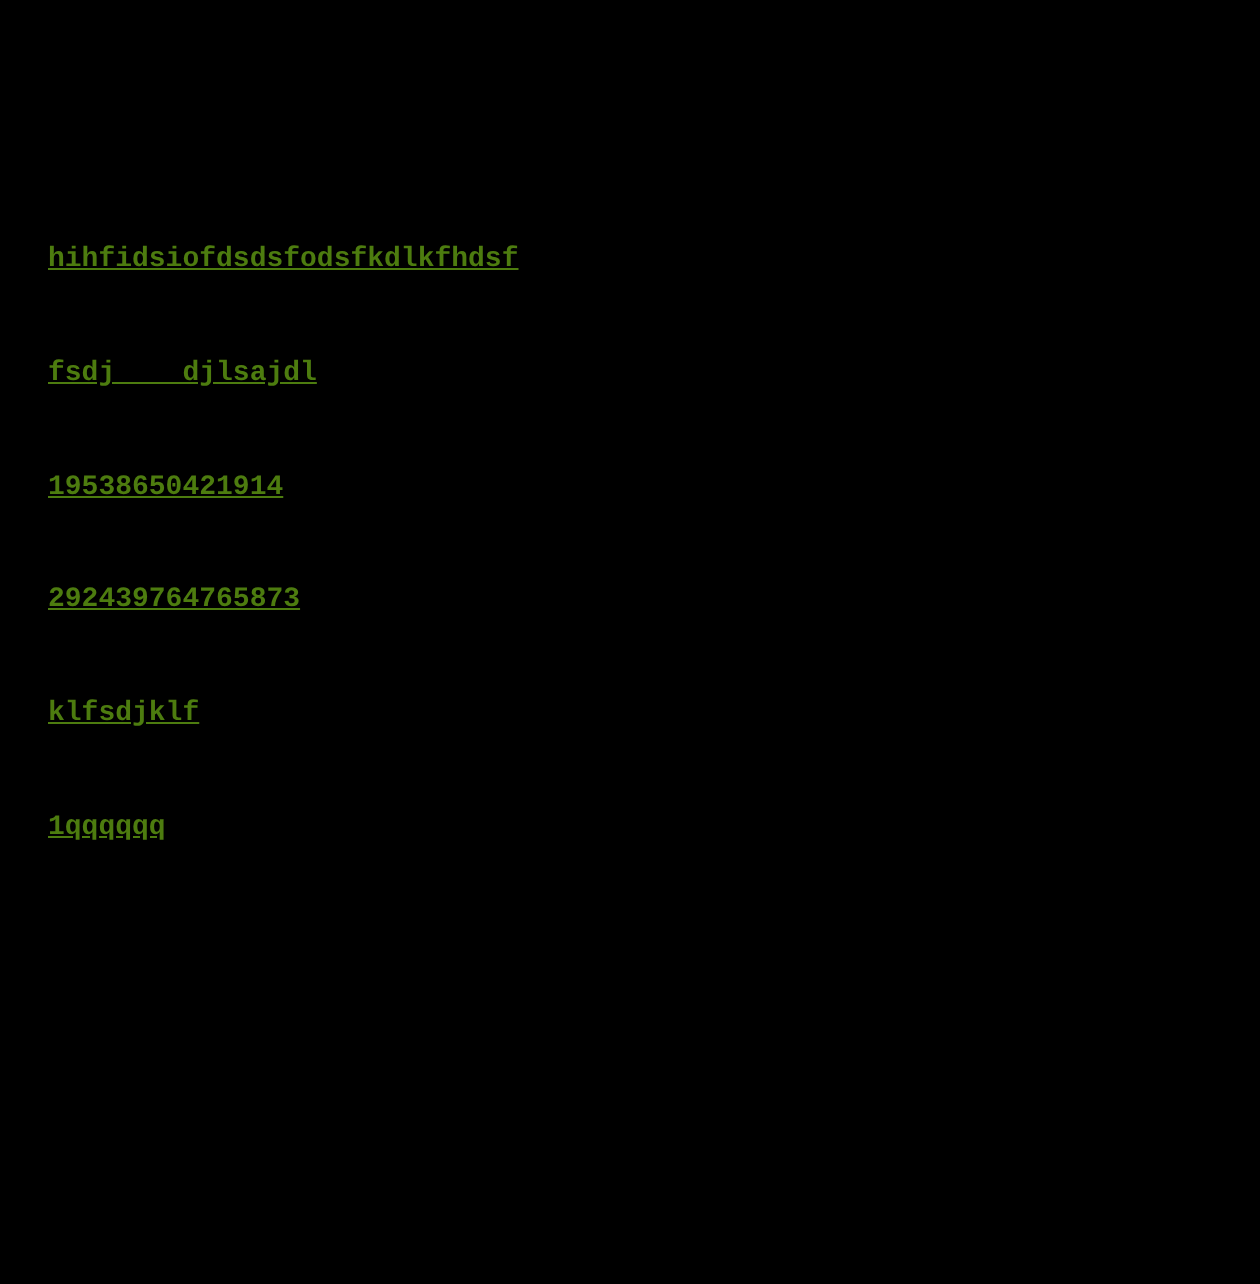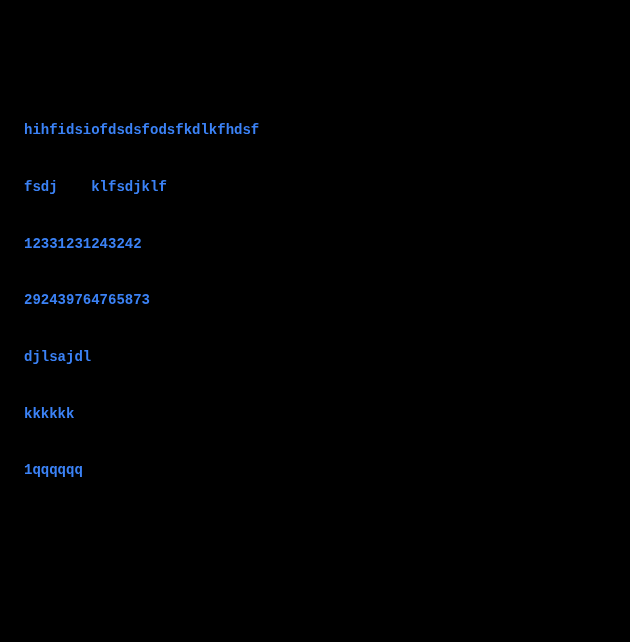--- a/index.html
+++ b/index.html
@@ -22,37 +22,37 @@
     .editor {
       width: 100%;
       height: 100%;
       display: flex;
       flex-direction: column;
     }
     .buffer {
       flex: 0 0 auto;
     }
     .line {
-      color: #3b82f6;
+      color: #4d7c0f;
       font-weight: bold;
+      text-decoration: underline;
     }
   </style>
 </head>
 <body>
 
 
 
 <div class="editor">
   <div class="buffer">
     <div class="line">hihfidsiofdsdsfodsfkdlkfhdsf</div>
-    <div class="line">fsdj    klfsdjklf</div>
-    <div class="line">12331231243242</div>
+    <div class="line">fsdj    djlsajdl</div>
+    <div class="line">19538650421914</div>
     <div class="line">292439764765873</div>
-    <div class="line">djlsajdl</div>
-    <div class="line">kkkkkk</div>
+    <div class="line">klfsdjklf</div>
     <div class="line">1qqqqqq</div>
     
     
     
     
     
     
     
   </div>
   

